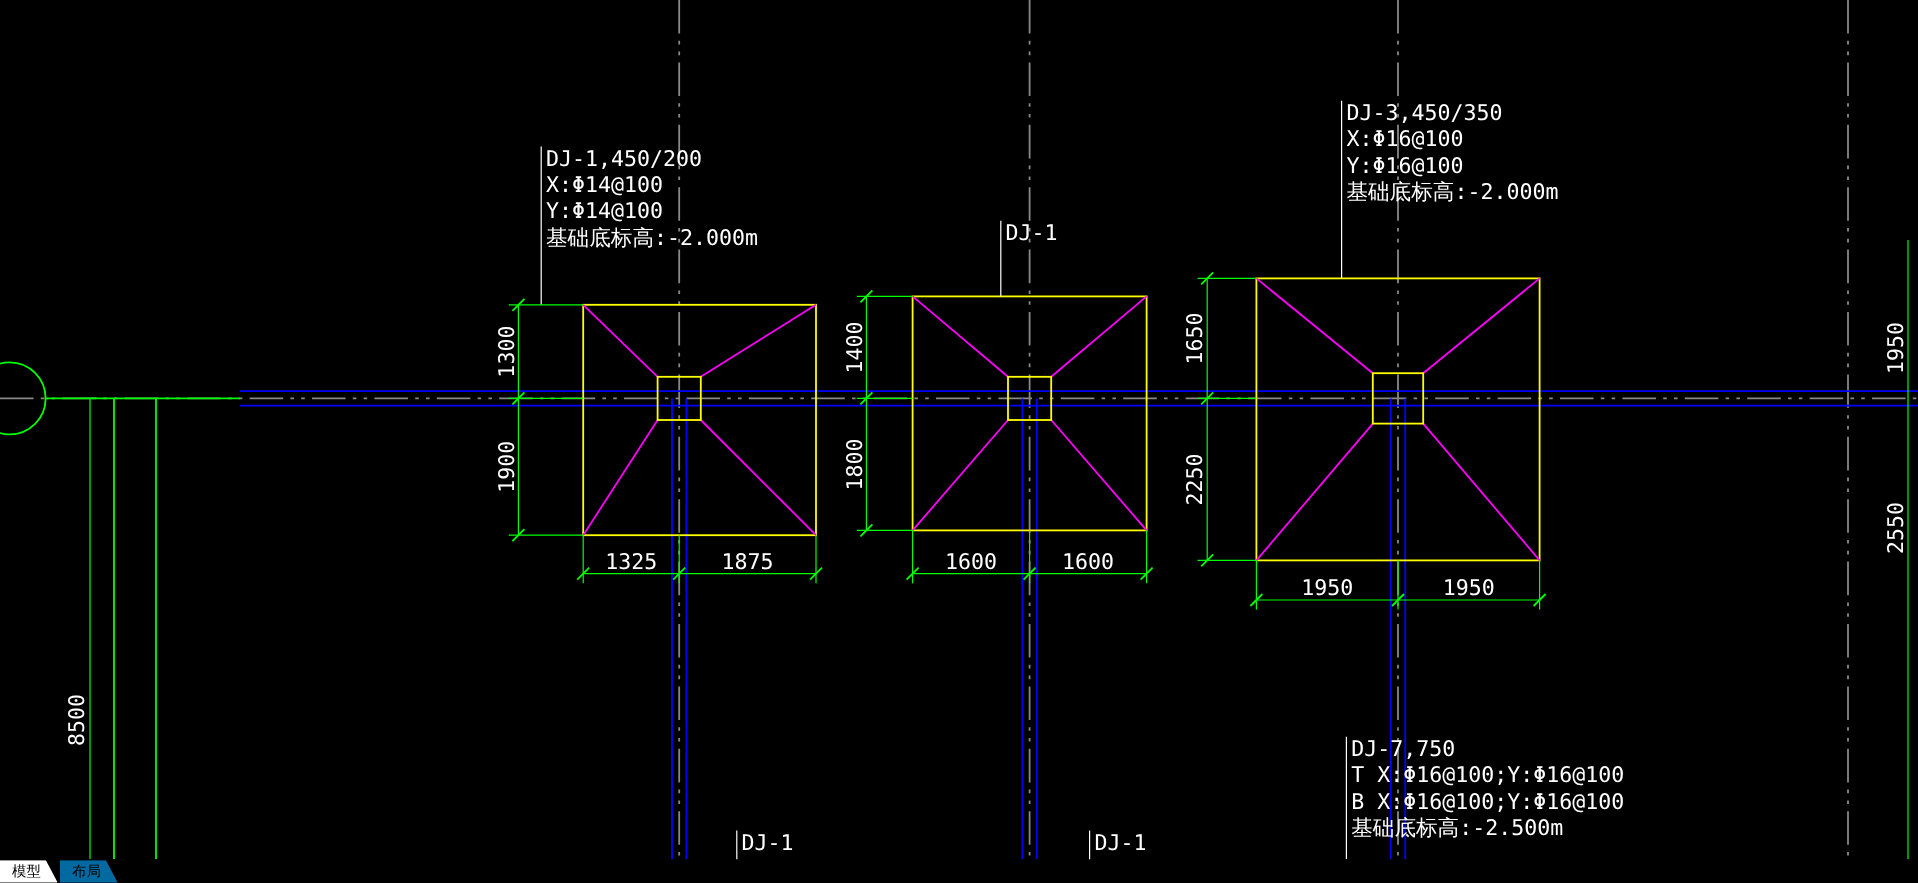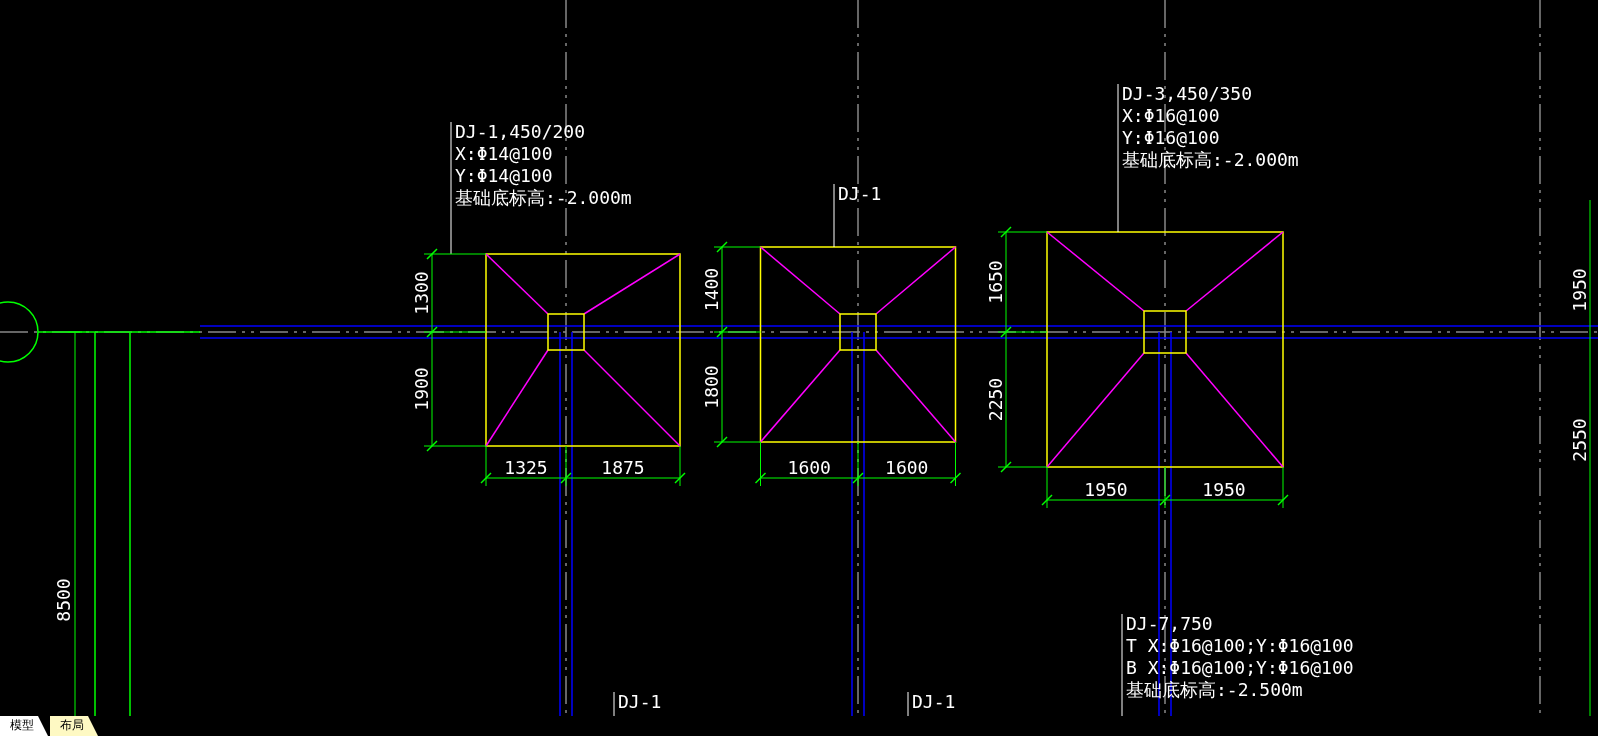--- a/index.html
+++ b/index.html
@@ -6,32 +6,32 @@
     margin: 0; padding: 0;
     width: 1598px; height: 736px;
     background: #000;
     overflow: hidden;
     font-family: "SimSun", "Microsoft YaHei", monospace;
   }
   svg { display: block; }
   .tab-bar {
     position: absolute;
     bottom: 0; left: 0; height: 20px;
-    display: flex; 
+    display: flex; align-items: center;
     font-size: 12px;
   }
   .tab {
     background: #fff;
     color: #000;
     padding: 1px 14px 1px 10px;
     margin-right: 2px;
     clip-path: polygon(0 0, calc(100% - 10px) 0, 100% 100%, 0 100%);
     cursor: pointer;
   }
-  .tab.inactive { background: #fef9c3; }
+  .tab.inactive { background: #0369a1; }
   text { font-family: "SimSun","Microsoft YaHei", monospace; }
   .lbl { fill: #fff; font-size: 18px; }
   .dim { fill: #fff; font-size: 18px; text-anchor: middle; }
   .dimV { fill: #fff; font-size: 18px; text-anchor: middle; }
 </style>
 </head>
 <body>
 
 <svg id="canvas" width="1598" height="716" viewBox="0 0 1598 716">
     <line x1="0" y1="332" x2="1598" y2="332" stroke="#888" stroke-width="1.5" stroke-dasharray="28 6 3 6 3 6"></line>

